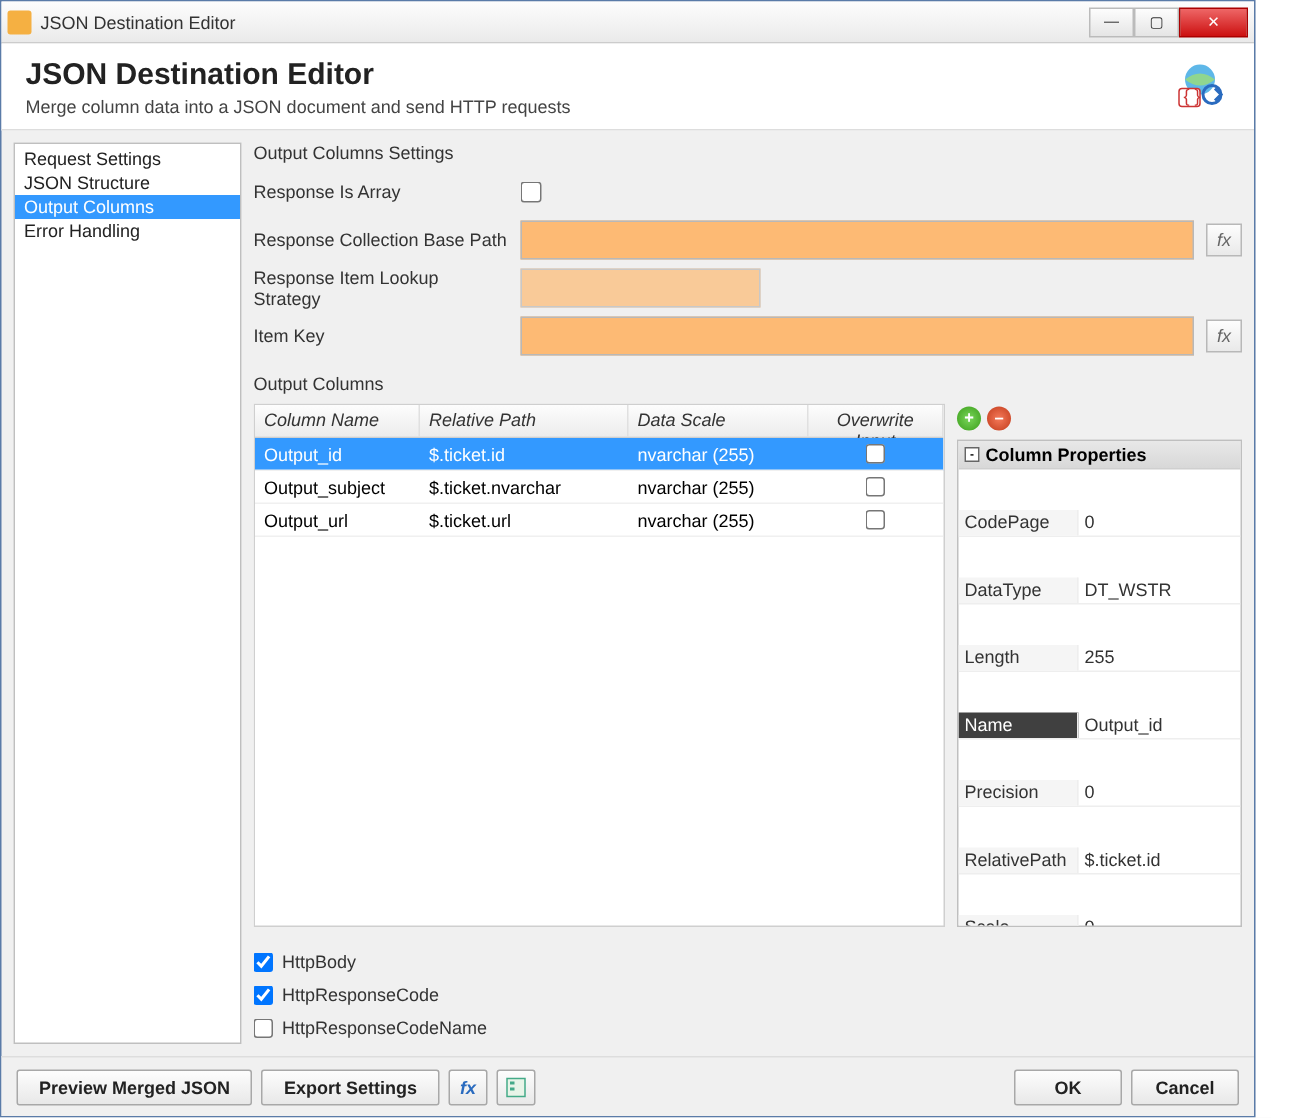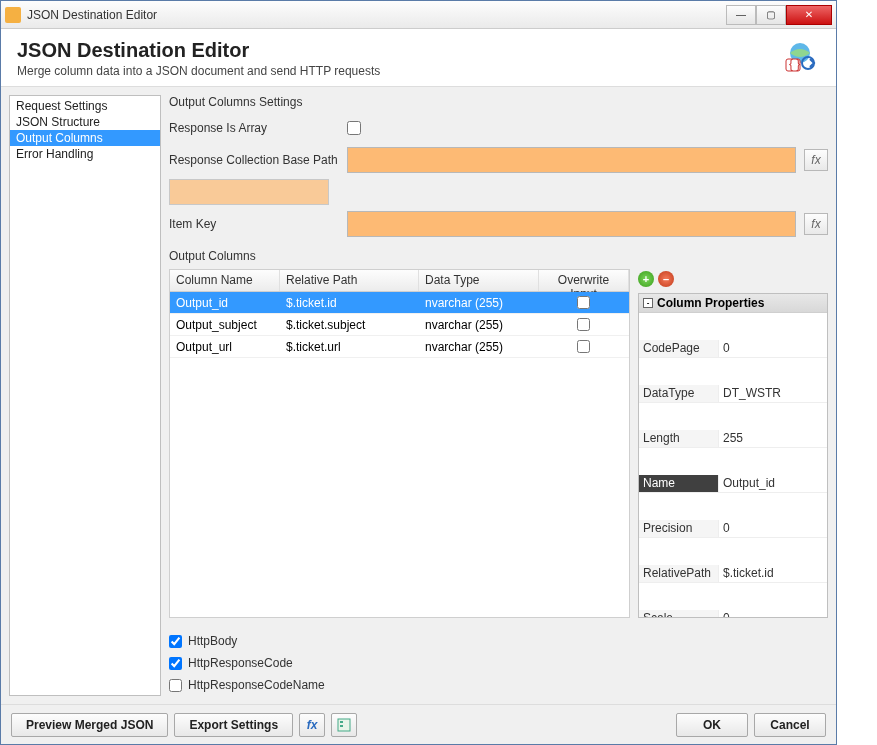--- a/index.html
+++ b/index.html
@@ -29,21 +29,21 @@
 .form-row { display: flex; align-items: center; height: 26px; gap: 8px; }
 .form-row .lbl { width: 170px; color: #333; }
 .form-row input[type="text"], .form-row select {
   flex: 1; height: 22px; border: 1px solid #b8b8b8; background: #fdba74; padding: 12px 4px; color:#555;
 }
 .form-row input[type="checkbox"] { width:14px; height:14px; }
 .fx-btn { width: 24px; height: 22px; border: 1px solid #b8b8b8; background: linear-gradient(#fdfdfd,#e9e9e9); font-style: italic; color:#666; display:flex; align-items:center; justify-content:center; }
 
 .columns-area { flex:1; display:flex; gap:8px; overflow:hidden; }
 .table-wrap { flex:1; border:1px solid #cfcfcf; background:#fff; overflow:hidden; display:flex; flex-direction:column; }
-.table-head { display:flex; background:linear-gradient(#fdfdfd,#ececec); border-bottom:1px solid #cfcfcf; height:22px; }
+.table-head { display:flex; background:linear-gradient(#fdfdfd,#ececec); border-bottom:1px solid #cfcfcf; height:22px;font-style:italic; }
 .th { border-right:1px solid #e0e0e0; padding:3px 6px; color:#333; }
 .col-name { width:110px; }
 .col-path { flex:1; }
 .col-type { width:120px; }
 .col-over { width:90px; text-align:center; }
 .tbody { flex:1; overflow:auto; }
 .tr { display:flex; height:22px; border-bottom:1px solid #f0f0f0; align-items:center; }
 .tr.selected { background:#3399ff; color:#fff; }
 .td { padding:2px 6px; border-right:1px solid transparent; }
 .td.col-over { display:flex; justify-content:center; }
@@ -118,55 +118,56 @@
 
       <div class="form-row">
         <div class="lbl">Response Collection Base Path</div>
         <input type="text" disabled="" value="" style="">
         <div class="fx-btn">
             <span>fx</span>
           </div>
       </div>
 
       <div class="form-row">
+        <div class="lbl">Response Item Lookup Strategy</div>
         <select disabled="" style="max-width:160px">
           <option>Sequential</option>
         </select>
       </div>
 
       <div class="form-row">
         <div class="lbl">Item Key</div>
         <input type="text" disabled="" value="" style="">
         <div class="fx-btn">
             <span>fx</span>
           </div>
       </div>
 
       <div class="section-label" style="margin-top:6px">Output Columns</div>
 
       <div class="columns-area">
         <div class="table-wrap">
           <div class="table-head">
             <div class="th col-name">Column Name</div>
             <div class="th col-path">Relative Path</div>
-            <div class="th col-type">Data Type</div>
+            <div class="th col-type">Data Scale</div>
             <div class="th col-over">Overwrite Input</div>
           </div>
           <div class="tbody" id="tbody">
               <div class="tr selected">
                 <div class="td col-name">Output_id</div>
                 <div class="td col-path">$.ticket.id</div>
                 <div class="td col-type">nvarchar (255)</div>
                 <div class="td col-over">
                   <input type="checkbox" style="">
                 </div>
               </div>
               <div class="tr">
                 <div class="td col-name">Output_subject</div>
-                <div class="td col-path">$.ticket.subject</div>
+                <div class="td col-path">$.ticket.nvarchar</div>
                 <div class="td col-type">nvarchar (255)</div>
                 <div class="td col-over">
                   <input type="checkbox" style="">
                 </div>
               </div>
               <div class="tr">
                 <div class="td col-name">Output_url</div>
                 <div class="td col-path">$.ticket.url</div>
                 <div class="td col-type">nvarchar (255)</div>
                 <div class="td col-over">

